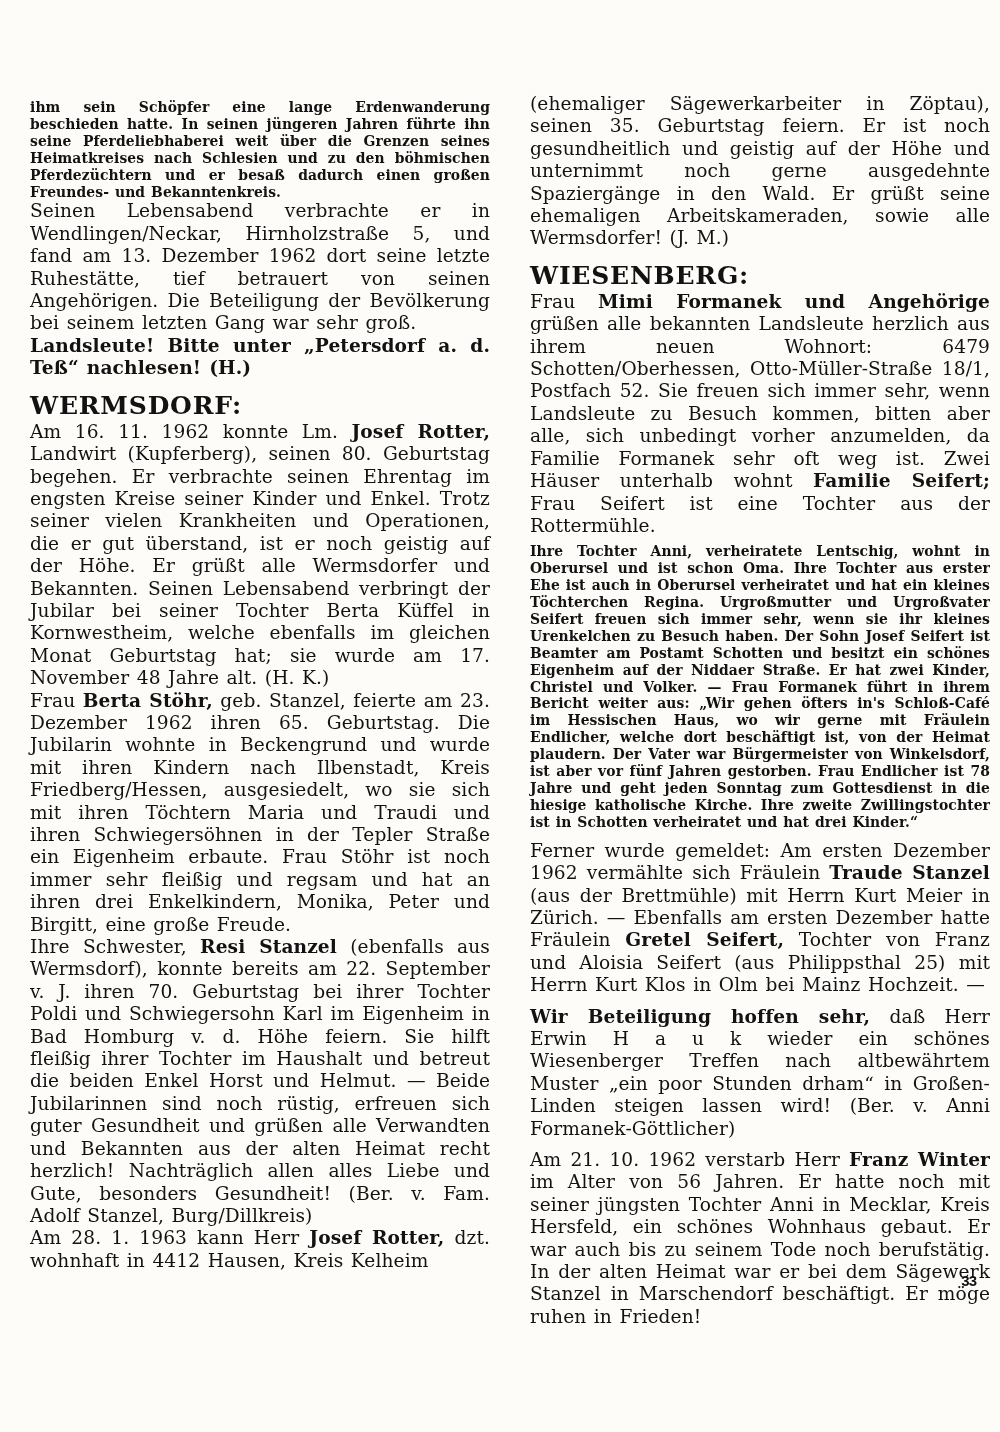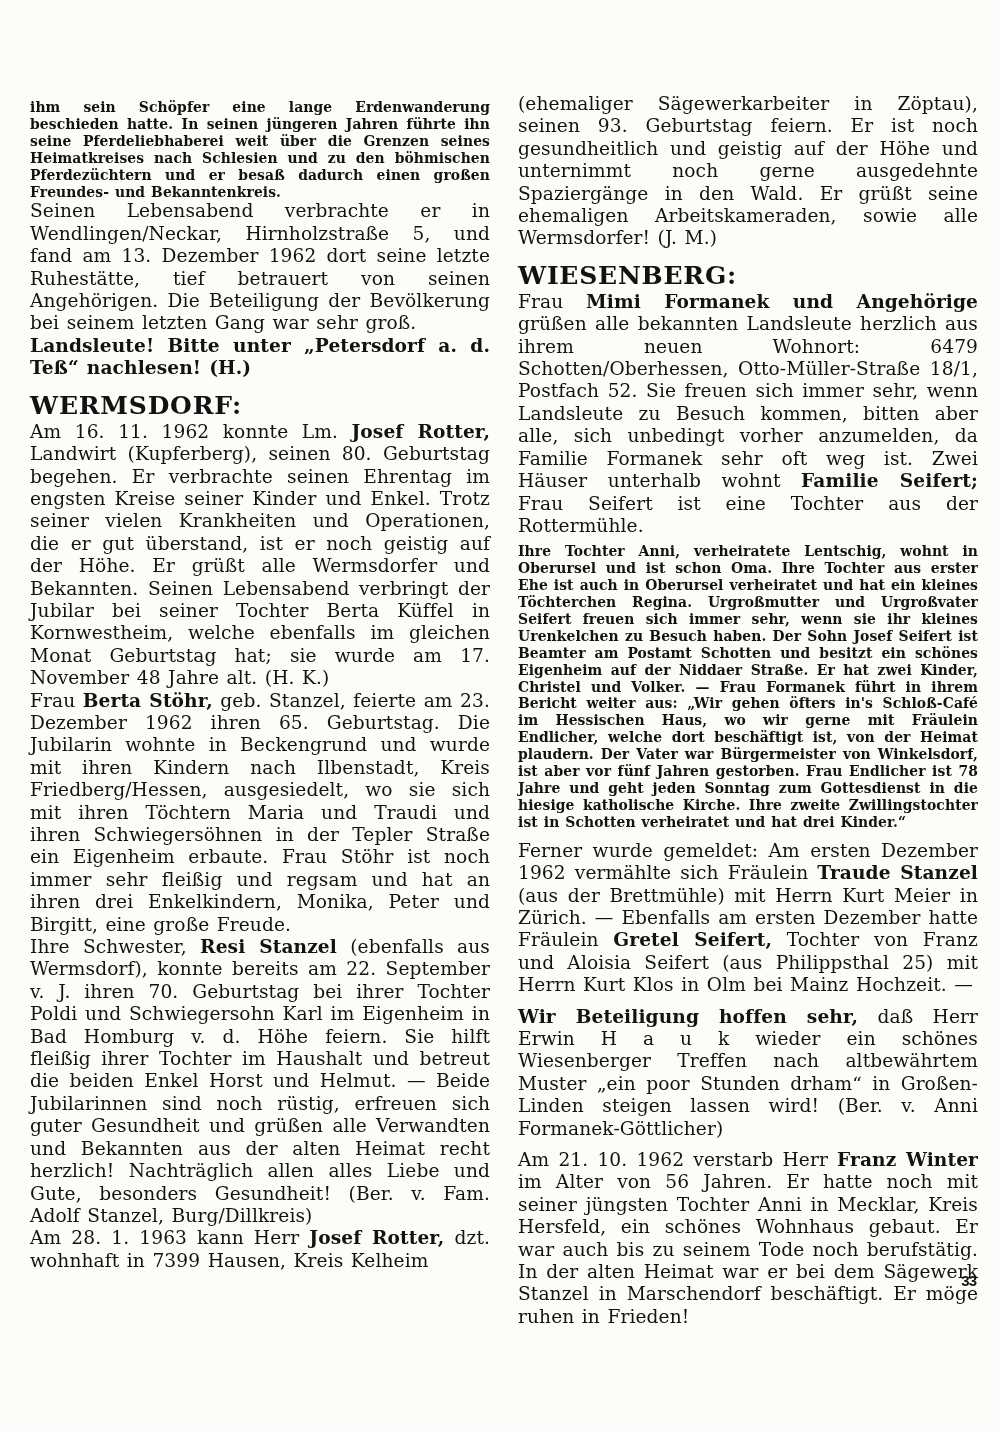--- a/index.html
+++ b/index.html
@@ -17,21 +17,21 @@
     background: #fdfcf9;
     overflow: hidden;
     color: #121212;
   }
   .columns {
     position: absolute;
     top: 93px;
     left: 30px;
     width: 948px;
     display: flex;
-    gap: 28px;
+    gap: 40px;
   }
   .col {
     width: 460px;
     flex: 0 0 460px;
   }
   .para {
     margin: 0;
     text-align: justify;
     font-size: 18.6px;
     line-height: 22.4px;
@@ -76,24 +76,24 @@
 <div class="page">
   <div class="columns">
     <div class="col">
         <p class="para small"><span>ihm sein Schöpfer eine lange Erdenwanderung beschieden hatte. In seinen jüngeren Jahren führte ihn seine Pferdeliebhaberei weit über die Grenzen seines Heimatkreises nach Schlesien und zu den böhmischen Pferdezüchtern und er besaß dadurch einen großen Freundes- und Bekanntenkreis.</span></p>
         <p class="para normal"><span>Seinen Lebensabend verbrachte er in Wendlingen/Neckar, Hirnholzstraße 5, und fand am 13. Dezember 1962 dort seine letzte Ruhestätte, tief betrauert von seinen Angehörigen. Die Beteiligung der Bevölkerung bei seinem letzten Gang war sehr groß.</span></p>
         <p class="para boldpara"><span class="b">Landsleute! Bitte unter „Petersdorf a. d. Teß“ nachlesen! (H.)</span></p>
         <h2 class="heading">WERMSDORF:</h2>
         <p class="para normal"><span>Am 16. 11. 1962 konnte Lm. </span><span class="b">Josef Rotter,</span><span> Landwirt (Kupferberg), seinen 80. Geburtstag begehen. Er verbrachte seinen Ehrentag im engsten Kreise seiner Kinder und Enkel. Trotz seiner vielen Krankheiten und Operationen, die er gut überstand, ist er noch geistig auf der Höhe. Er grüßt alle Wermsdorfer und Bekannten. Seinen Lebensabend verbringt der Jubilar bei seiner Tochter Berta Küffel in Kornwestheim, welche ebenfalls im gleichen Monat Geburtstag hat; sie wurde am 17. November 48 Jahre alt. (H. K.)</span></p>
         <p class="para normal"><span>Frau </span><span class="b">Berta Stöhr,</span><span> geb. Stanzel, feierte am 23. Dezember 1962 ihren 65. Geburtstag. Die Jubilarin wohnte in Beckengrund und wurde mit ihren Kindern nach Ilbenstadt, Kreis Friedberg/Hessen, ausgesiedelt, wo sie sich mit ihren Töchtern Maria und Traudi und ihren Schwiegersöhnen in der Tepler Straße ein Eigenheim erbaute. Frau Stöhr ist noch immer sehr fleißig und regsam und hat an ihren drei Enkelkindern, Monika, Peter und Birgitt, eine große Freude.</span></p>
         <p class="para normal"><span>Ihre Schwester, </span><span class="b">Resi Stanzel</span><span> (ebenfalls aus Wermsdorf), konnte bereits am 22. September v. J. ihren 70. Geburtstag bei ihrer Tochter Poldi und Schwiegersohn Karl im Eigenheim in Bad Homburg v. d. Höhe feiern. Sie hilft fleißig ihrer Tochter im Haushalt und betreut die beiden Enkel Horst und Helmut. — Beide Jubilarinnen sind noch rüstig, erfreuen sich guter Gesundheit und grüßen alle Verwandten und Bekannten aus der alten Heimat recht herzlich! Nachträglich allen alles Liebe und Gute, besonders Gesundheit! (Ber. v. Fam. Adolf Stanzel, Burg/Dillkreis)</span></p>
-        <p class="para normal"><span>Am 28. 1. 1963 kann Herr </span><span class="b">Josef Rotter,</span><span> dzt. wohnhaft in 7399 Hausen, Kreis Kelheim</span></p>
+        <p class="para normal"><span>Am 28. 1. 1963 kann Herr </span><span class="b">Josef Rotter,</span><span> dzt. wohnhaft in 4412 Hausen, Kreis Kelheim</span></p>
       </div>
     <div class="col">
-        <p class="para normal"><span>(ehemaliger Sägewerkarbeiter in Zöptau), seinen 93. Geburtstag feiern. Er ist noch gesundheitlich und geistig auf der Höhe und unternimmt noch gerne ausgedehnte Spaziergänge in den Wald. Er grüßt seine ehemaligen Arbeitskameraden, sowie alle Wermsdorfer! (J. M.)</span></p>
+        <p class="para normal"><span>(ehemaliger Sägewerkarbeiter in Zöptau), seinen 35. Geburtstag feiern. Er ist noch gesundheitlich und geistig auf der Höhe und unternimmt noch gerne ausgedehnte Spaziergänge in den Wald. Er grüßt seine ehemaligen Arbeitskameraden, sowie alle Wermsdorfer! (J. M.)</span></p>
         <h2 class="heading">WIESENBERG:</h2>
         <p class="para normal"><span>Frau </span><span class="b">Mimi Formanek und Angehörige</span><span> grüßen alle bekannten Landsleute herzlich aus ihrem neuen Wohnort: 6479 Schotten/Oberhessen, Otto-Müller-Straße 18/1, Postfach 52. Sie freuen sich immer sehr, wenn Landsleute zu Besuch kommen, bitten aber alle, sich unbedingt vorher anzumelden, da Familie Formanek sehr oft weg ist. Zwei Häuser unterhalb wohnt </span><span class="b">Familie Seifert;</span><span> Frau Seifert ist eine Tochter aus der Rottermühle.</span></p>
         <p class="para small"><span>Ihre Tochter Anni, verheiratete Lentschig, wohnt in Oberursel und ist schon Oma. Ihre Tochter aus erster Ehe ist auch in Oberursel verheiratet und hat ein kleines Töchterchen Regina. Urgroßmutter und Urgroßvater Seifert freuen sich immer sehr, wenn sie ihr kleines Urenkelchen zu Besuch haben. Der Sohn Josef Seifert ist Beamter am Postamt Schotten und besitzt ein schönes Eigenheim auf der Niddaer Straße. Er hat zwei Kinder, Christel und Volker. — Frau Formanek führt in ihrem Bericht weiter aus: „Wir gehen öfters in's Schloß-Café im Hessischen Haus, wo wir gerne mit Fräulein </span><span class="b">Endlicher,</span><span> welche dort beschäftigt ist, von der Heimat plaudern. Der Vater war Bürgermeister von Winkelsdorf, ist aber vor fünf Jahren gestorben. Frau Endlicher ist 78 Jahre und geht jeden Sonntag zum Gottesdienst in die hiesige katholische Kirche. Ihre zweite Zwillingstochter ist in Schotten verheiratet und hat drei Kinder.“</span></p>
         <p class="para normal gap"><span>Ferner wurde gemeldet: Am ersten Dezember 1962 vermählte sich Fräulein </span><span class="b">Traude Stanzel</span><span> (aus der Brettmühle) mit Herrn Kurt Meier in Zürich. — Ebenfalls am ersten Dezember hatte Fräulein </span><span class="b">Gretel Seifert,</span><span> Tochter von Franz und Aloisia Seifert (aus Philippsthal 25) mit Herrn Kurt Klos in Olm bei Mainz Hochzeit. —</span></p>
         <p class="para normal gap"><span class="b">Wir Beteiligung hoffen sehr,</span><span> daß Herr Erwin H a u k wieder ein schönes Wiesenberger Treffen nach altbewährtem Muster „ein poor Stunden drham“ in Großen-Linden steigen lassen wird! (Ber. v. Anni Formanek-Göttlicher)</span></p>
         <p class="para normal gap"><span>Am 21. 10. 1962 verstarb Herr </span><span class="b">Franz Winter</span><span> im Alter von 56 Jahren. Er hatte noch mit seiner jüngsten Tochter Anni in Mecklar, Kreis Hersfeld, ein schönes Wohnhaus gebaut. Er war auch bis zu seinem Tode noch berufstätig. In der alten Heimat war er bei dem Sägewerk Stanzel in Marschendorf beschäftigt. Er möge ruhen in Frieden!</span></p>
       </div>
   </div>
   <div class="page-number">33</div>
 </div>

